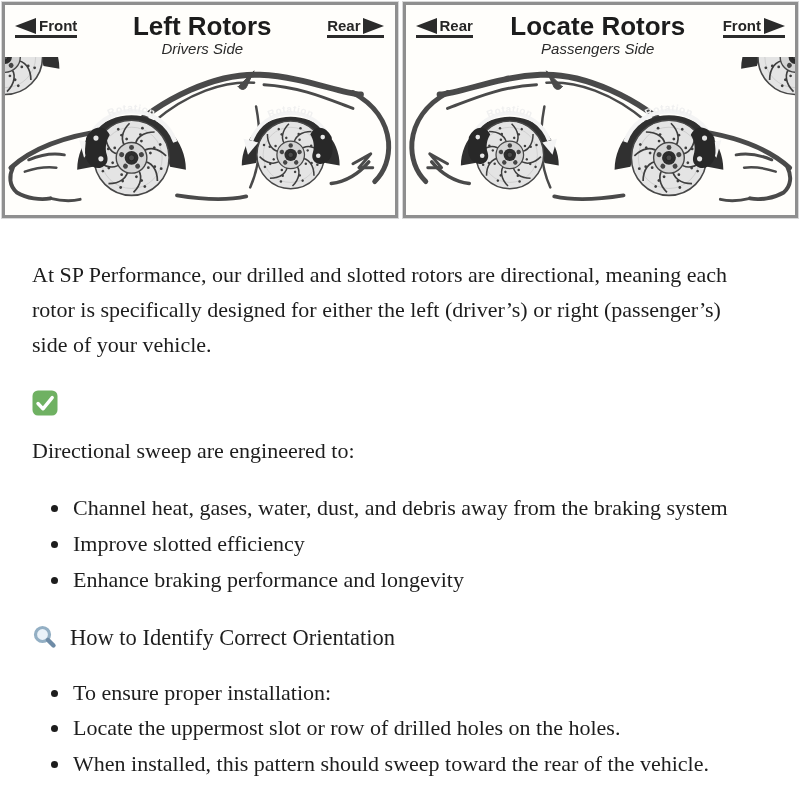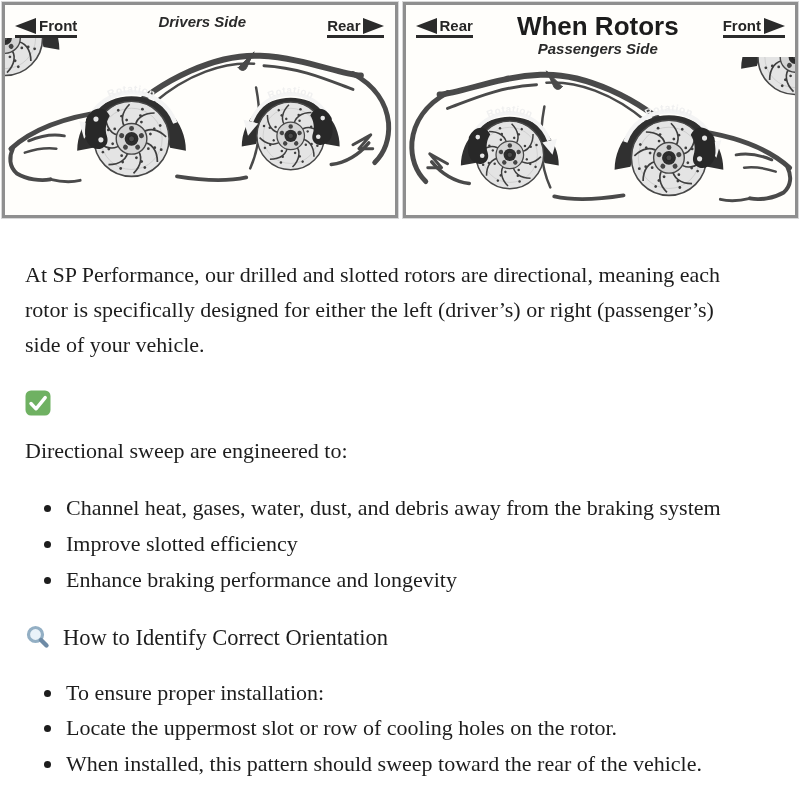--- a/index.html
+++ b/index.html
@@ -10,25 +10,25 @@
   .panel{flex:1;border:3px solid #8f8f8f;outline:1px solid #d8d8d8;background:#fffefb;min-width:0;}
   .panel-header{display:flex;justify-content:space-between;align-items:flex-start;padding:9px 10px 0 10px;
     font-family:"Liberation Sans",sans-serif;color:#262626;}
   .dir{display:flex;align-items:center;gap:3px;font-weight:bold;font-size:15px;
     border-bottom:3px solid #2b2b2b;padding-bottom:1px;margin-top:3px;}
   .tri{width:0;height:0;display:inline-block;}
   .tri-left{border-top:8px solid transparent;border-bottom:8px solid transparent;border-right:21px solid #2b2b2b;}
   .tri-right{border-top:8px solid transparent;border-bottom:8px solid transparent;border-left:21px solid #2b2b2b;}
   .panel-titles{text-align:center;margin-top:-1px;}
   .panel-title{font-weight:bold;font-size:26px;line-height:1.05;color:#1c1c1c;}
-  .panel-subtitle{font-style:italic;font-weight:bold;font-size:15px;color:#2a2a2a;}
+  .panel-subtitle{font-style:italic;font-weight:normal;font-size:15px;color:#2a2a2a;}
   .car-svg{display:block;width:100%;height:auto;}
 
   
-  .article{width:715px;padding:10px 0 0 25px;font-family:"Liberation Serif",serif;
+  .article{width:715px;padding:10px 0 0 32px;font-family:"Liberation Serif",serif;
     font-size:22px;color:#1d1d1d;}
   .intro{line-height:1.59;margin:14px 0 6px 0;}
   .h{display:flex;align-items:center;gap:11px;font-size:22.5px;margin:27px 0 8px 0;}
   .h-bold{font-weight:bold;}
   .h-reg{font-weight:normal;}
   .lead{margin:18px 0 6px 0;line-height:1.5;}
   ul{margin:24px 0 0 0;padding-left:39px;}
   li{line-height:1.58;margin:1px 0;padding-left:2px;}
   .icon-box{display:inline-flex;flex:none;}
 </style>
@@ -39,20 +39,21 @@
 
   <div class="diagram">
 
     <div class="panel">
       <div class="panel-header">
         <div class="dir">
           <span class="tri tri-left"></span>
           <span>Front</span>
         </div>
         <div class="panel-titles">
+          <div class="panel-title">Left Rotors</div>
           <div class="panel-subtitle">Drivers Side</div>
         </div>
         <div class="dir">
           <span>Rear</span>
           <span class="tri tri-right"></span>
         </div>
       </div>
 
       <svg class="car-svg" viewBox="0 0 394 160">
         <defs>
@@ -148,21 +149,21 @@
       </svg>
     </div>
 
     <div class="panel">
       <div class="panel-header">
         <div class="dir">
           <span class="tri tri-left"></span>
           <span>Rear</span>
         </div>
         <div class="panel-titles">
-          <div class="panel-title">When Rotors</div>
+          <div class="panel-title">Locate Rotors</div>
           <div class="panel-subtitle">Passengers Side</div>
         </div>
         <div class="dir">
           <span>Front</span>
           <span class="tri tri-right"></span>
         </div>
       </div>
 
       <svg class="car-svg" viewBox="0 0 394 160">
         <defs>
@@ -206,18 +207,18 @@
         <svg width="27" height="27" viewBox="0 0 27 27">
           <circle cx="10.5" cy="9.5" r="7" stroke-width="3.2" fill="#eaf2f9" stroke="#93afc4"></circle>
           <line x1="16" y1="15" x2="21.5" y2="20.5" stroke-width="4.4" stroke-linecap="round" stroke="#6e8ba6"></line>
         </svg>
       </span>
       <span>How to Identify Correct Orientation</span>
     </div>
 
     <ul>
       <li>To ensure proper installation:</li>
-      <li>Locate the uppermost slot or row of cooling holes on the rotor.</li>
+      <li>Locate the uppermost slot or row of drilled holes on the holes.</li>
       <li>When installed, this pattern should sweep toward the rear of the vehicle.</li>
     </ul>
 
   </div>
 </div>
 
 </body></html>

